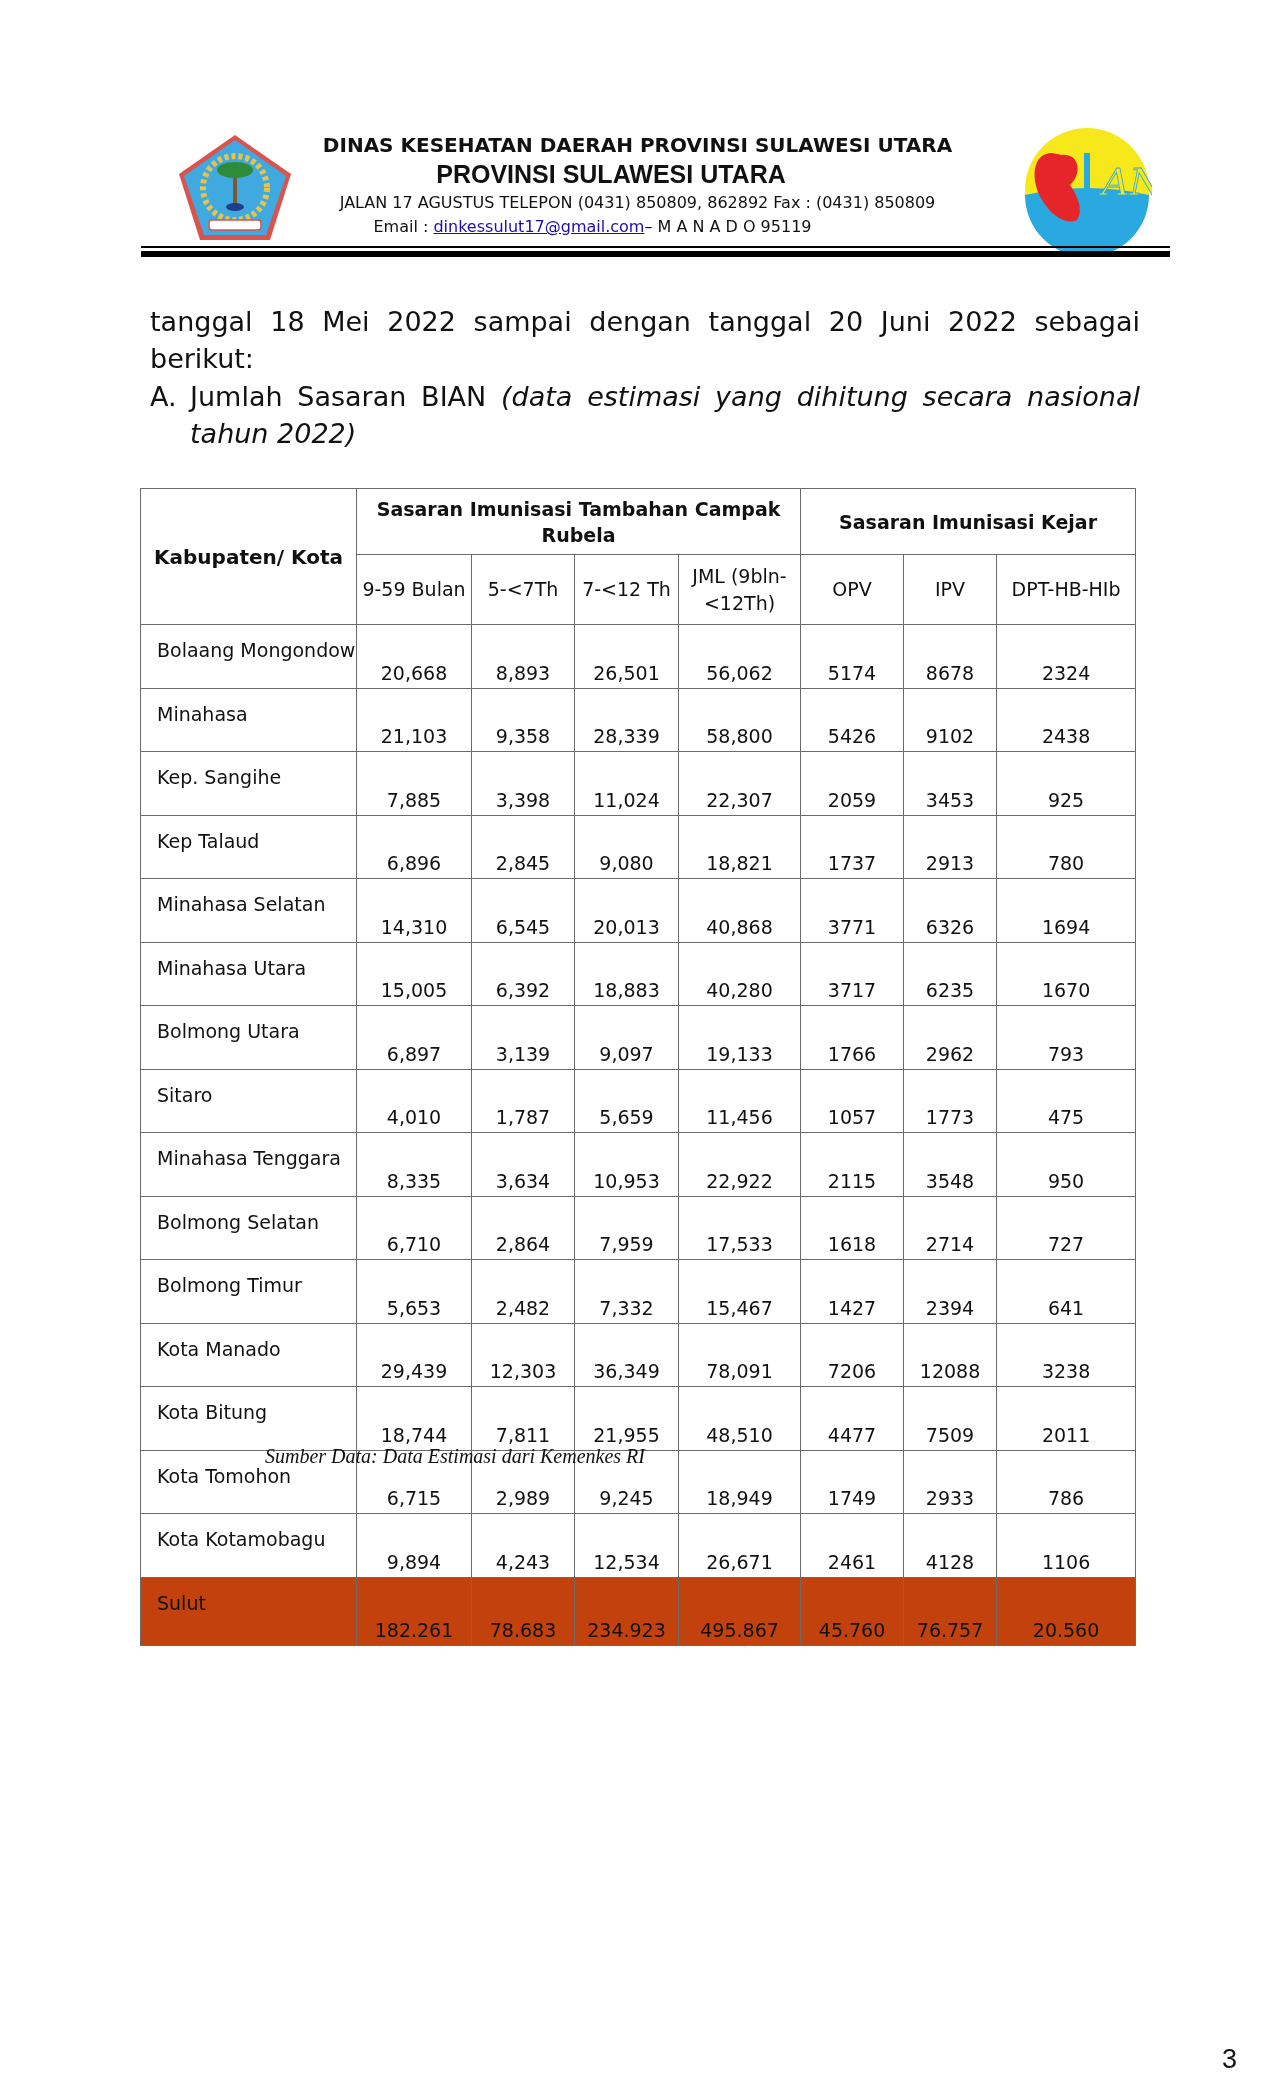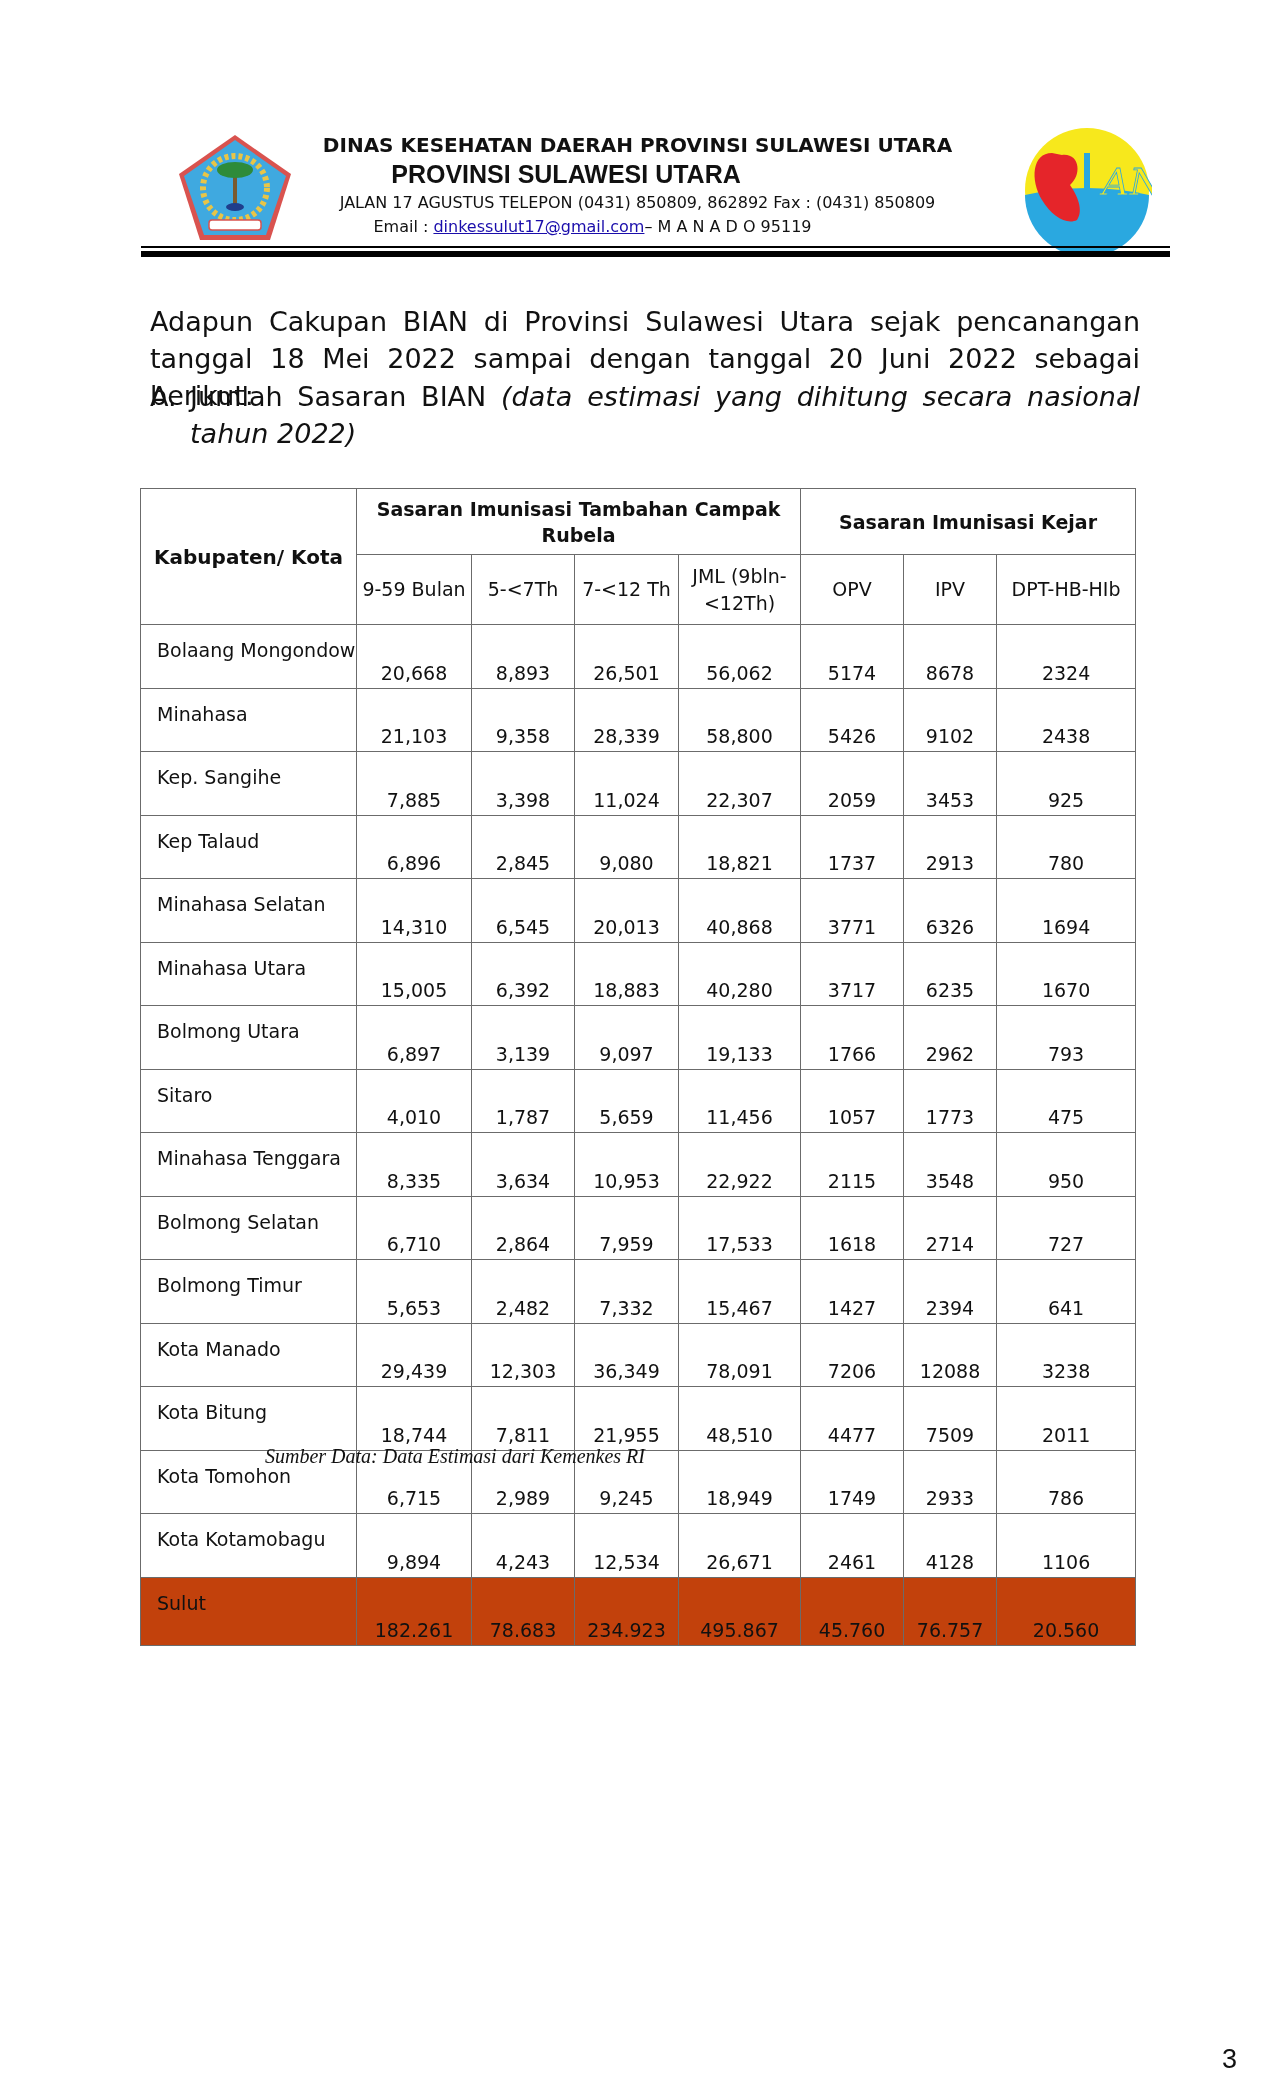--- a/index.html
+++ b/index.html
@@ -4,21 +4,21 @@
 <style>
   html, body { margin:0; padding:0; background:#ffffff; }
   body { width:1275px; height:2100px; position:relative; overflow:hidden;
          font-family:"DejaVu Sans", "Liberation Sans", sans-serif; color:#111; }
   .abs { position:absolute; }
 
   
   .logo-left { left:176px; top:132px; width:118px; height:112px; }
   .logo-right { left:1022px; top:125px; width:130px; height:130px; }
   .lh-line1 { left:0; width:1275px; top:133px; text-align:center; font-weight:bold; font-size:20px; letter-spacing:0px; }
-  .lh-line2 { left:0; width:1132px; top:160px; text-align:center; font-family:"Liberation Sans", sans-serif; font-weight:bold; font-size:25px; }
+  .lh-line2 { left:0; width:1132px; top:160px; text-align:center; font-family:"Liberation Sans", sans-serif; font-weight:bold; font-size:25px;padding-left:45px; }
   .lh-line3 { left:0; width:1275px; top:193px; text-align:center; font-size:16px; }
   .lh-line4 { left:0; width:1185px; top:217px; text-align:center; font-size:16px; }
   .lh-line4 .email-link { color:#1a0dab; text-decoration:underline; }
   .rule-thin { left:141px; width:1029px; top:246px; height:2px; background:#000; }
   .rule-thick { left:141px; width:1029px; top:251px; height:6px; background:#000; }
 
   
   .para { left:150px; width:990px; font-size:27px; line-height:37px; text-align:justify; }
   .para1 { top:303px; }
   .para1 .l1 { display:block; text-align:justify; text-align-last:justify; }
@@ -69,21 +69,20 @@
 <div class="abs lh-line1">DINAS KESEHATAN DAERAH PROVINSI SULAWESI UTARA</div>
 <div class="abs lh-line2">PROVINSI SULAWESI UTARA</div>
 <div class="abs lh-line3">JALAN 17 AGUSTUS TELEPON (0431) 850809, 862892 Fax : (0431) 850809</div>
 <div class="abs lh-line4">
   <span>Email : </span><a class="email-link">dinkessulut17@gmail.com</a><span>– M A N A D O 95119</span>
 </div>
 <div class="abs rule-thin"></div>
 <div class="abs rule-thick"></div>
 
 <div class="abs para para1">
-  <span class="l1">Adapun Cakupan BIAN di Provinsi Sulawesi Utara sejak pencanangan</span>
   <span>tanggal 18 Mei 2022 sampai dengan tanggal 20 Juni 2022 sebagai berikut:</span>
 </div>
 
 <div class="abs item-a">
   <span class="marker">A.</span>
   <div class="text">
     <span class="ln"><span>Jumlah Sasaran BIAN </span><span class="it">(data estimasi yang dihitung secara nasional</span></span>
     <span class="ln last it">tahun 2022)</span>
   </div>
 </div>

